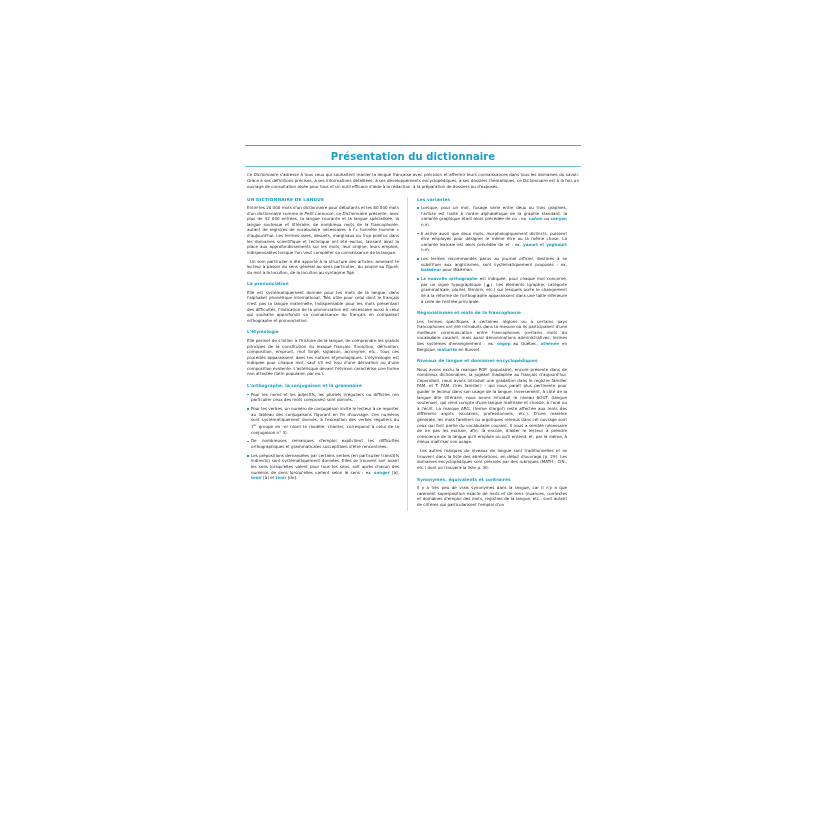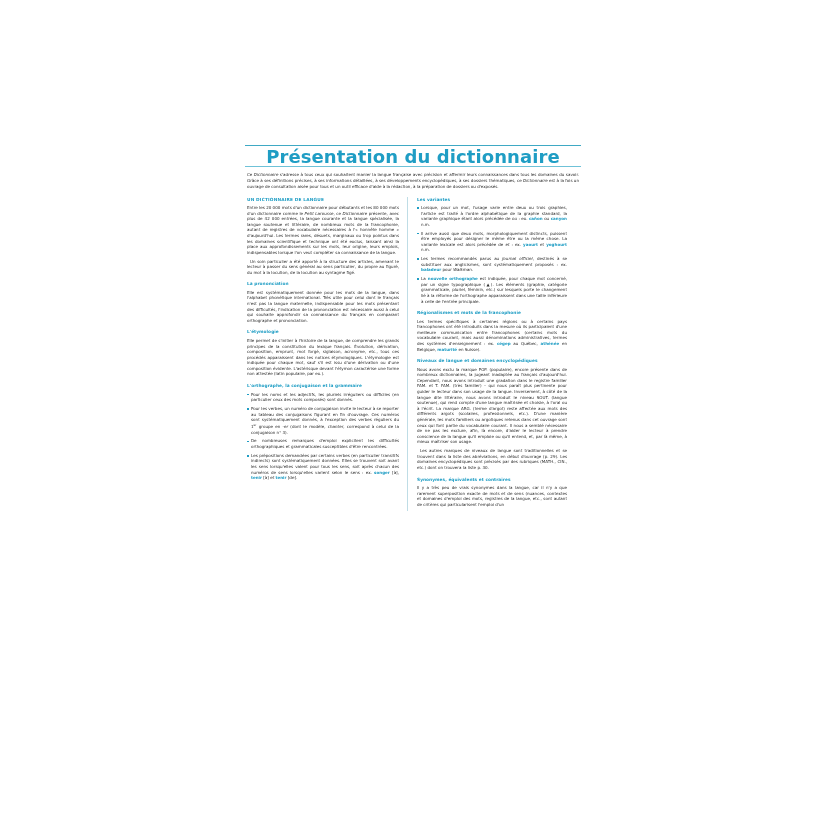--- a/index.html
+++ b/index.html
@@ -32,21 +32,21 @@
 
   
   .title-rule {
     height: 1px;
     background: #3fa9c4;
     width: 336px;
     margin: 0 0 3px 0;
   }
   .page-title {
     color: #1f9dc4;
-    font-size: 18px;
+    font-size: 10px;
     font-weight: bold;
     text-align: center;
     letter-spacing: 0.1px;
     line-height: 15px;
     margin: 0 0 2px 0;
     font-family: "DejaVu Sans", sans-serif;
   }
   .title-rule-bottom {
     height: 1px;
     background: #6fc2d8;

